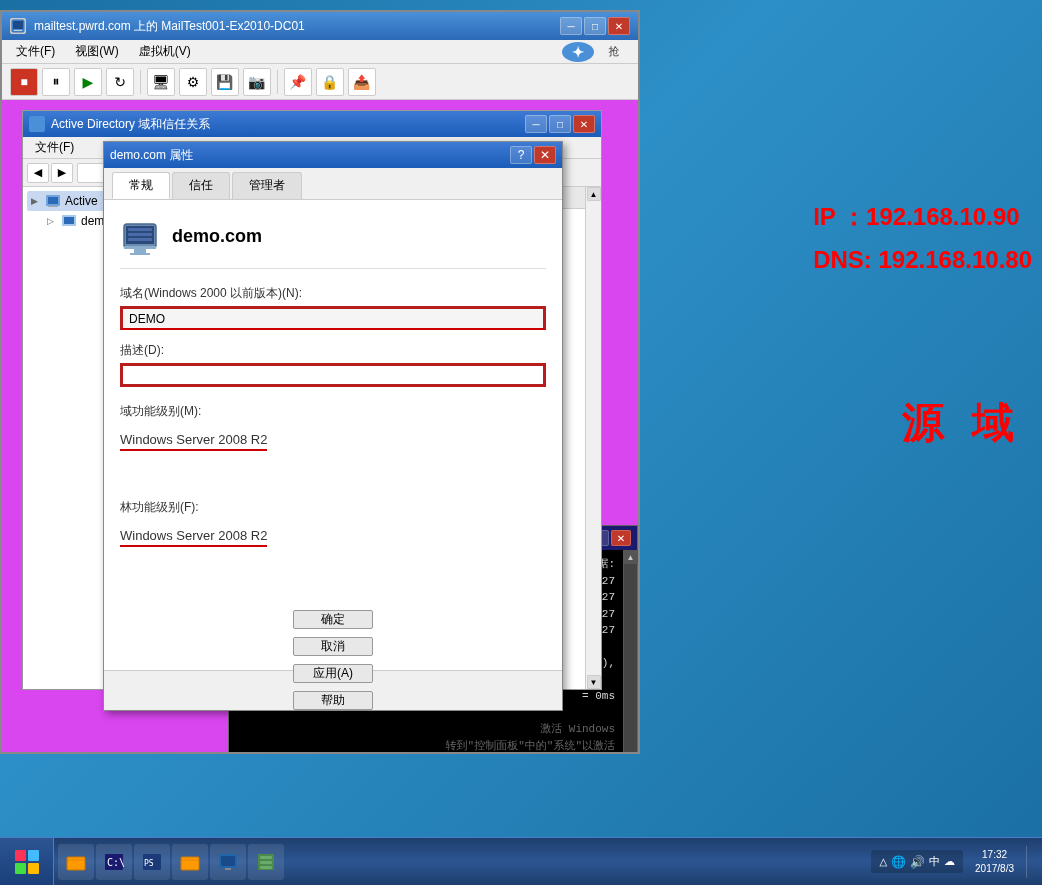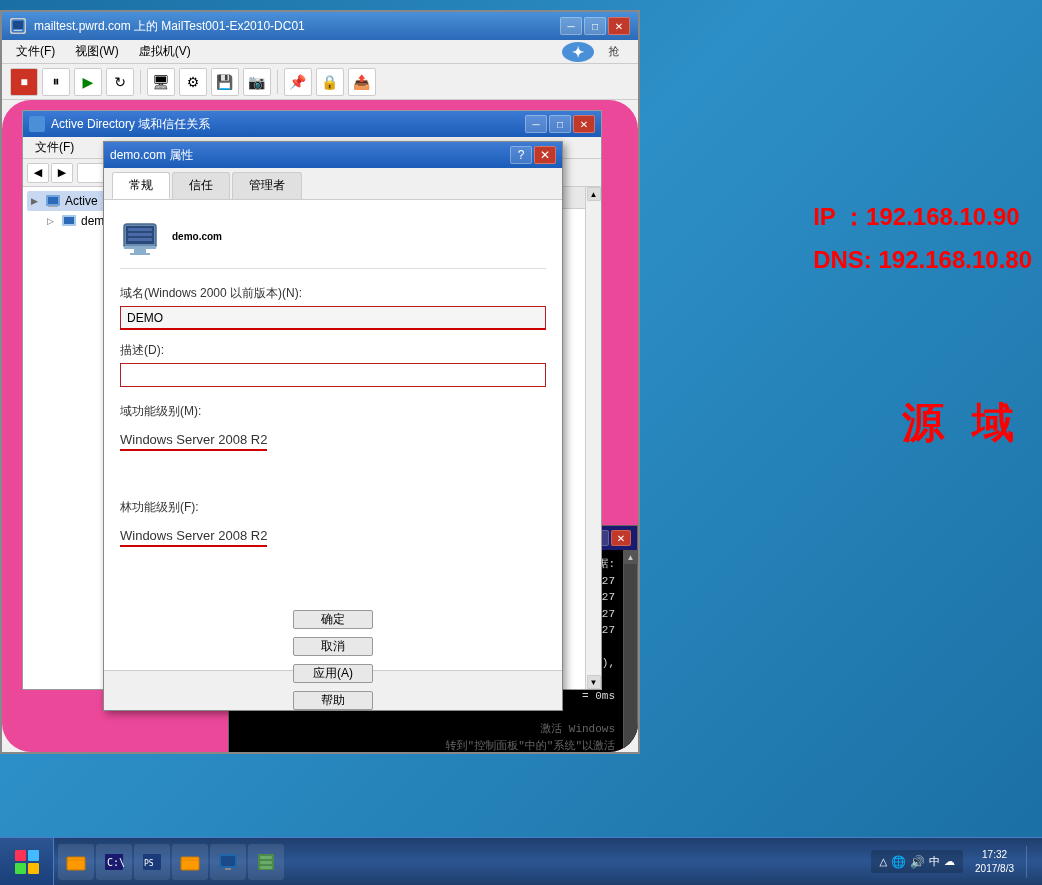--- a/index.html
+++ b/index.html
@@ -240,24 +240,23 @@
     .toolbar-sep {
       width: 1px;
       height: 24px;
       background: #ccc;
       margin: 0 2px;
     }
 
     
     .vm-content {
       flex: 1;
-      background: #ec4899;
+      background: #d946ef;
       position: relative;
       overflow: hidden;
-      border-radius: 29px;
     }
 
     
     .ad-window {
       position: absolute;
       top: 10px;
       left: 20px;
       width: 580px;
       height: 580px;
       background: #f0f0f0;
@@ -496,36 +495,36 @@
       border-bottom: 1px solid #ddd;
     }
     .domain-icon {
       width: 40px;
       height: 40px;
       display: flex;
       align-items: center;
       justify-content: center;
     }
     .domain-name {
-      font-size: 10px;
+      font-size: 18px;
       font-weight: bold;
     }
     .props-field {
       margin-bottom: 12px;
     }
     .props-label {
       font-size: 12px;
       color: #333;
       margin-bottom: 4px;
       display: block;
     }
     .props-input {
       width: 100%;
       height: 24px;
-      border: 1px solid #b91c1c;
+      border: 3px solid #b91c1c;
       background: white;
       padding: 2px 6px;
       font-size: 12px;
       font-family: inherit;
     }
     .props-input.readonly {
       background: #f5f5f5;
       border-bottom: 2px solid #c00;
     }
     .props-section-label {

